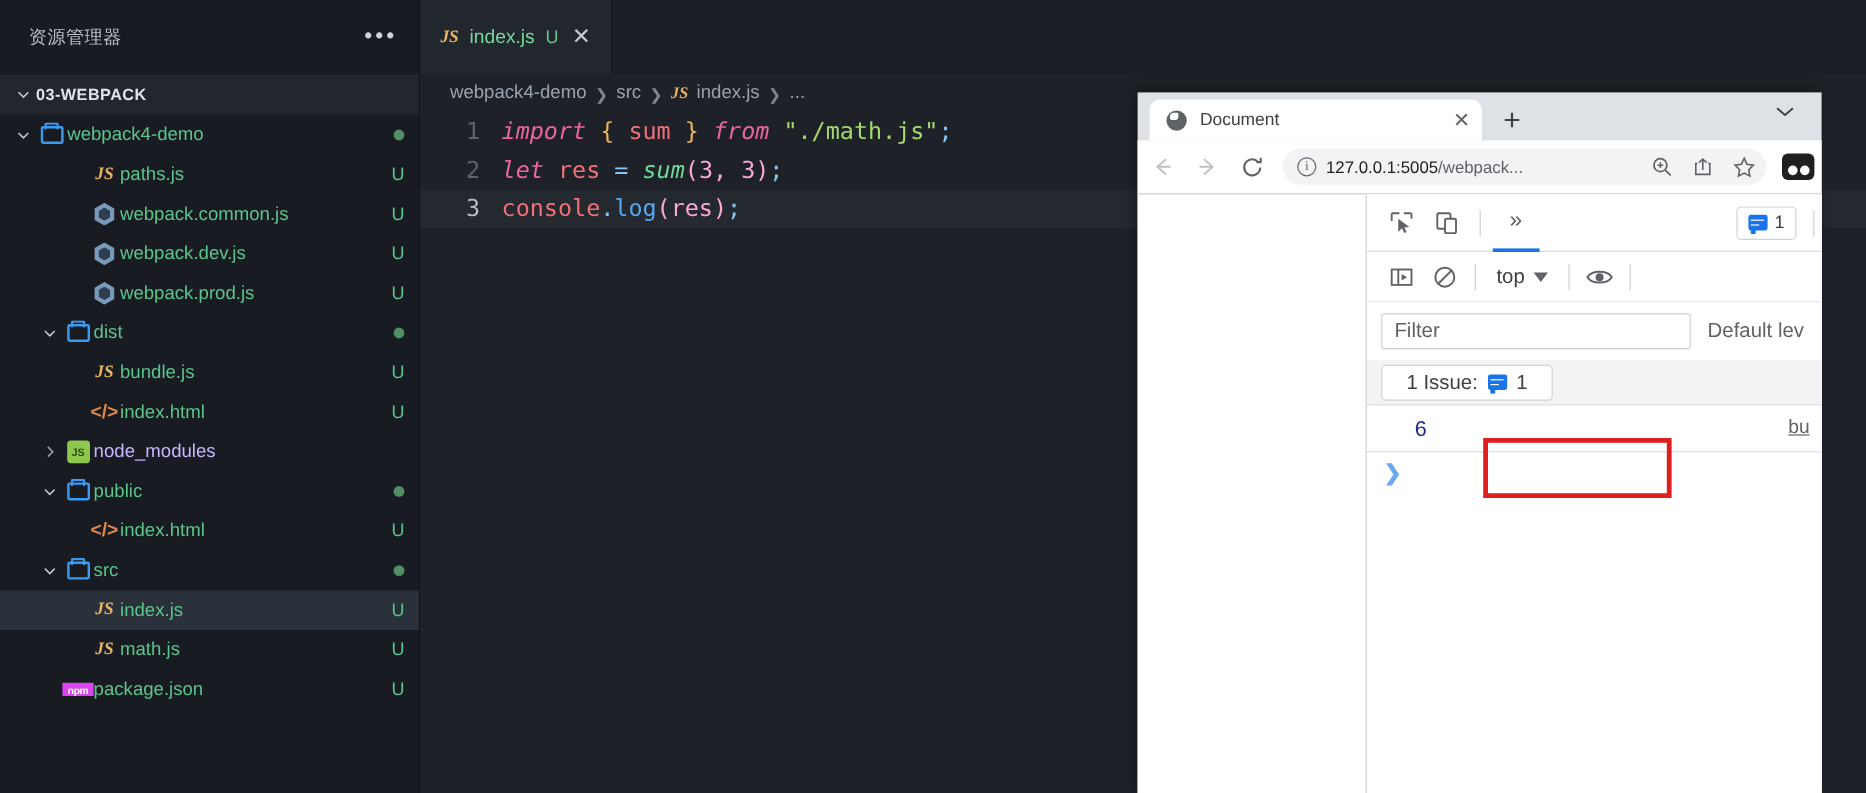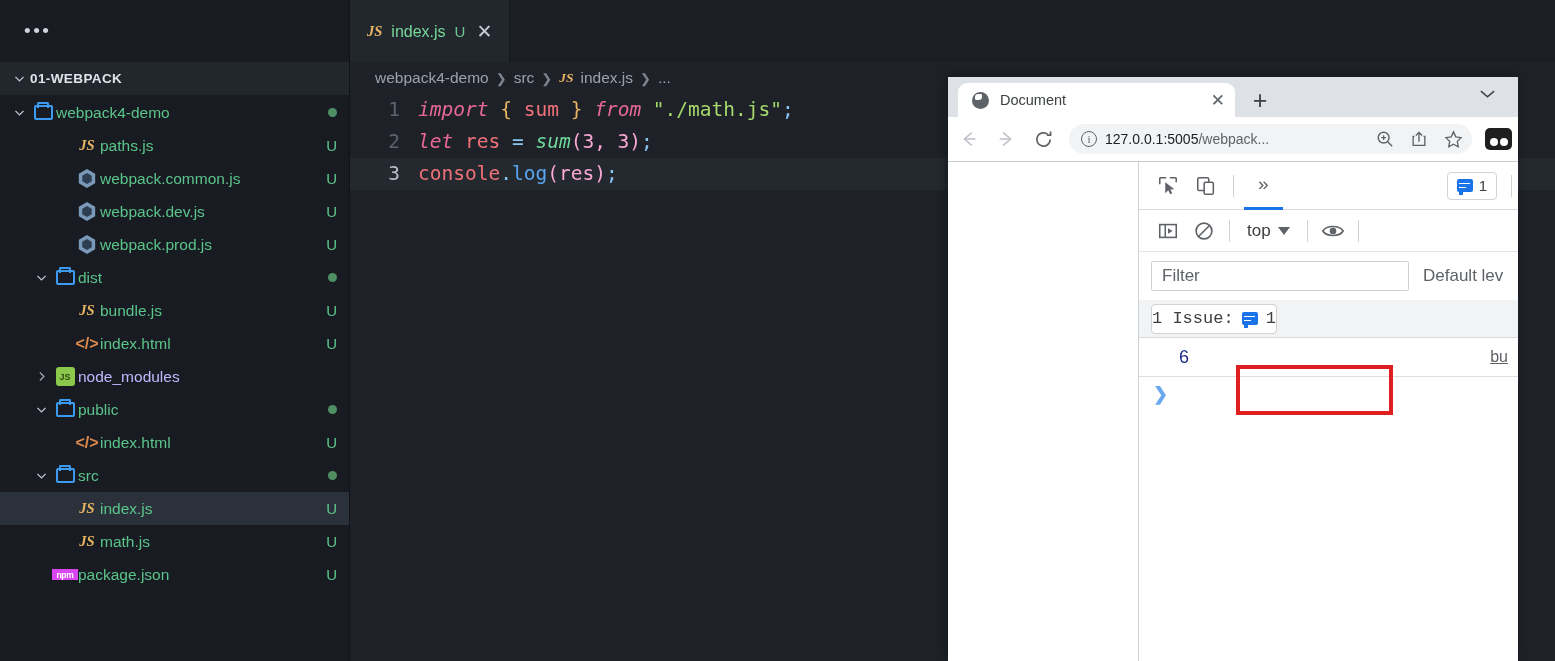--- a/index.html
+++ b/index.html
@@ -359,23 +359,22 @@
   .dt-issuebar {
     height: 38px; display: flex; align-items: center;
     padding-left: 12px;
     background: #f1f3f4;
     border-bottom: 1px solid #d8dadc;
   }
   .issue-btn {
     height: 30px; border: 1px solid #d0d2d4; border-radius: 4px;
     background: #fff;
     display: flex; align-items: center; gap: 8px;
-    padding: 0 0; font-size: 17px; color: #3c4043;
+    padding: 0 20px; font-size: 17px; color: #3c4043;
     cursor: pointer;
-    font-family: Liberation Mono, monospace;
   }
 
   .console-body { flex: 1; background: #fff; position: relative; }
   .log-row {
     height: 39px; display: flex; align-items: center;
     border-bottom: 1px solid #dcdedf;
     padding: 0 10px 0 40px;
     position: relative;
   }
   .log-val { font-size: 18px; color: #1f2a8c; font-family: "Liberation Sans", sans-serif; }
@@ -402,29 +401,30 @@
 <body>
 
 <div id="root">
 
   <div class="vscode">
 
     <div class="quick-input"></div>
 
     <div class="sidebar">
       <div class="sb-header">
+        <span class="title">资源管理器</span>
         <span class="sb-dots">•••</span>
       </div>
       <div class="sb-root">
         <span class="chev">
           <svg width="13" height="13" viewBox="0 0 16 16">
               <path d="M3 6 L8 11 L13 6" stroke="#c3c9d2" stroke-width="1.6" fill="none"></path>
             </svg>
         </span>
-        <span>01-WEBPACK</span>
+        <span>03-WEBPACK</span>
       </div>
       <div class="tree" id="tree">
           <div class="row" style="padding-left: 8px;">
             <span class="chev">
               <svg width="13" height="13" viewBox="0 0 16 16">
                 <path d="M3 6 L8 11 L13 6" stroke="#c3c9d2" stroke-width="1.6" fill="none"></path>
               </svg>
             </span>
             <span class="ico">
               <span class="folder-ico"></span>

